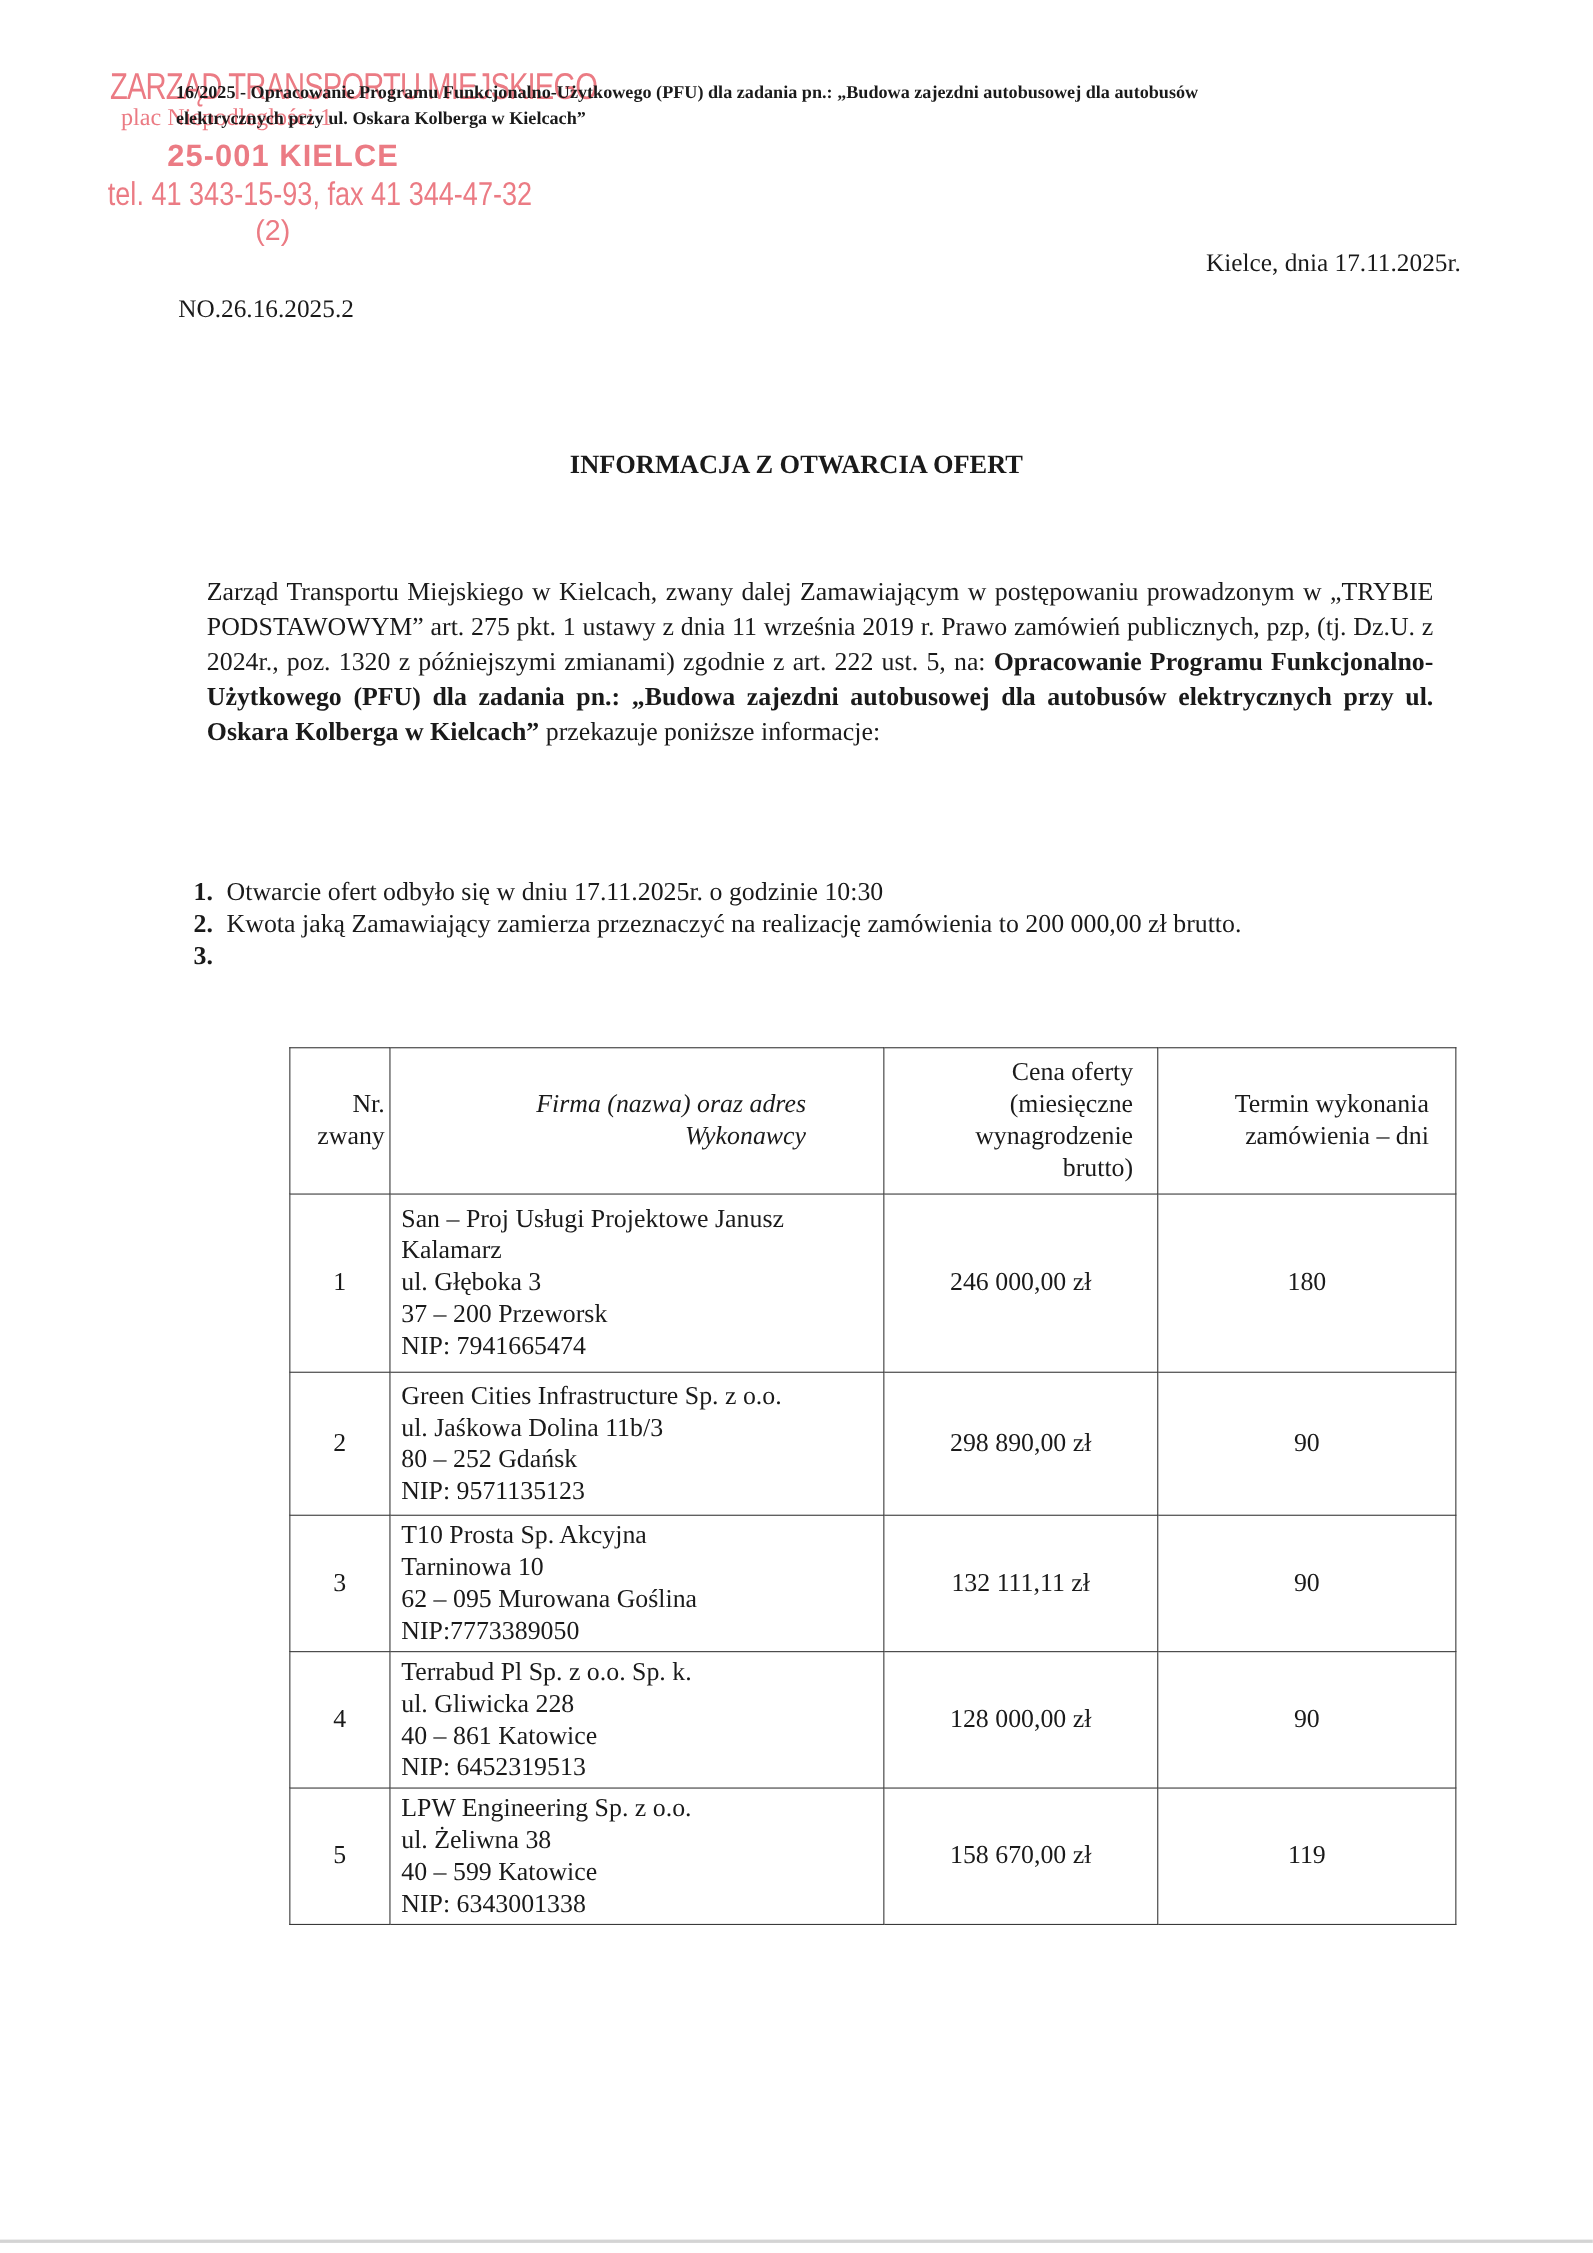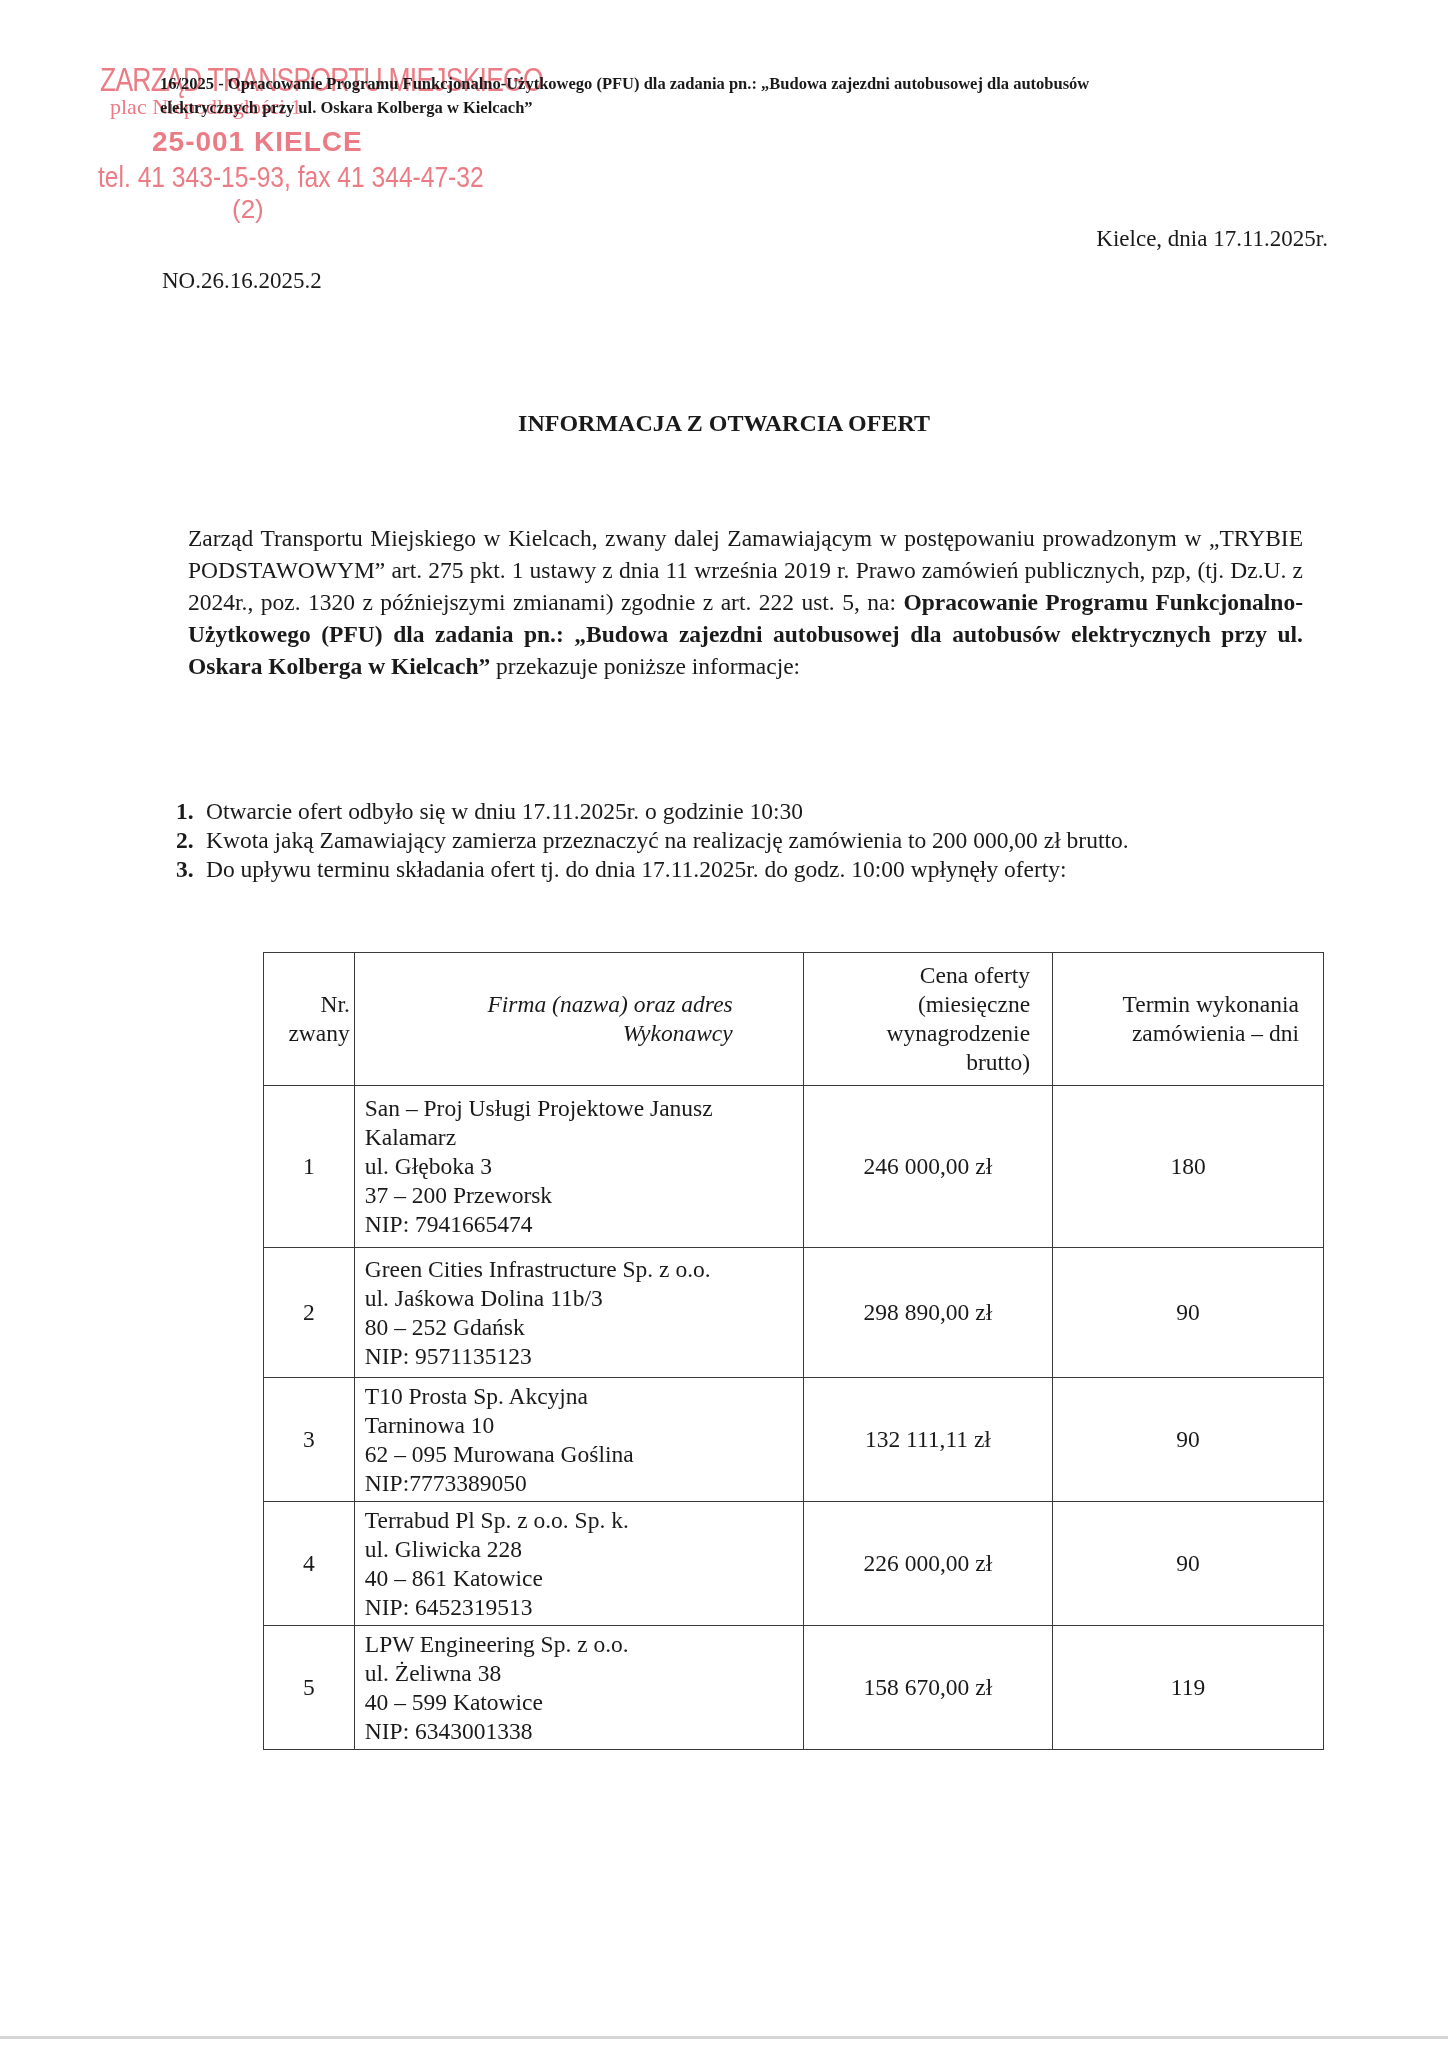--- a/index.html
+++ b/index.html
@@ -76,21 +76,21 @@
 <div class="city-date">Kielce, dnia 17.11.2025r.</div>
 <div class="ref-no">NO.26.16.2025.2</div>
 
 <div class="title">INFORMACJA Z OTWARCIA OFERT</div>
 
 <p class="intro"><span>Zarząd Transportu Miejskiego w Kielcach, zwany dalej Zamawiającym w postępowaniu prowadzonym w „TRYBIE PODSTAWOWYM” art. 275 pkt. 1 ustawy z dnia 11 września 2019 r. Prawo zamówień publicznych, pzp, (tj. Dz.U. z 2024r., poz. 1320 z późniejszymi zmianami) zgodnie z art. 222 ust. 5, na: </span><b>Opracowanie Programu Funkcjonalno-Użytkowego (PFU) dla zadania pn.: „Budowa zajezdni autobusowej dla autobusów elektrycznych przy ul. Oskara Kolberga w Kielcach”</b><span> przekazuje poniższe informacje:</span></p>
 
 <ol class="points">
   <li><span class="num">1.</span><span>Otwarcie ofert odbyło się w dniu 17.11.2025r. o godzinie 10:30</span></li>
   <li><span class="num">2.</span><span>Kwota jaką Zamawiający zamierza przeznaczyć na realizację zamówienia to 200 000,00 zł brutto.</span></li>
-  <li><span class="num">3.</span><span>Do upływu terminu składania ofert tj. do dnia 17.11.2025r. do godz. 10:00 wpłynęły oferty:</span></li>
+  <li><span class="num">3.</span></li>
 </ol>
 
 <table class="offers">
   <colgroup>
       <col class="c1">
       <col class="c2">
       <col class="c3">
       <col class="c4">
     </colgroup>
   <thead>
@@ -136,21 +136,21 @@
         <td class="term">90</td>
       </tr>
       <tr style="height: 124px;">
         <td class="nr">4</td>
         <td class="firm">
           <span>Terrabud Pl Sp. z o.o. Sp. k.</span>
           <span>ul. Gliwicka 228</span>
           <span>40 – 861 Katowice</span>
           <span>NIP: 6452319513</span>
         </td>
-        <td class="price">226 000,00 zł</td>
+        <td class="price">128 000,00 zł</td>
         <td class="term">90</td>
       </tr>
       <tr style="height: 124px;">
         <td class="nr">5</td>
         <td class="firm">
           <span>LPW Engineering Sp. z o.o.</span>
           <span>ul. Żeliwna 38</span>
           <span>40 – 599 Katowice</span>
           <span>NIP: 6343001338</span>
         </td>

